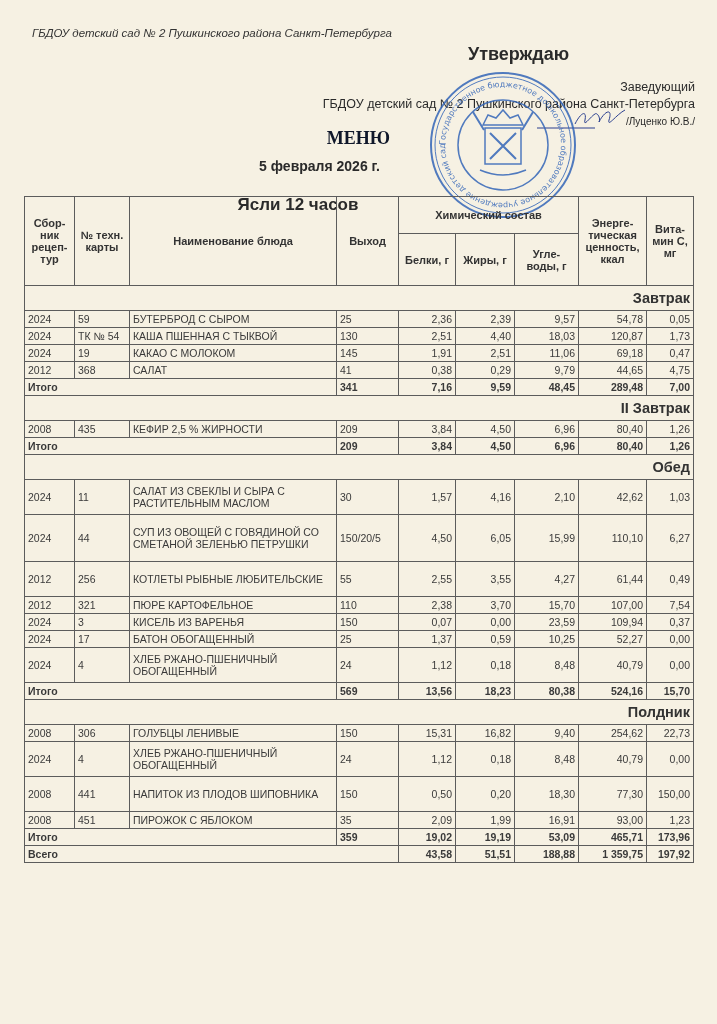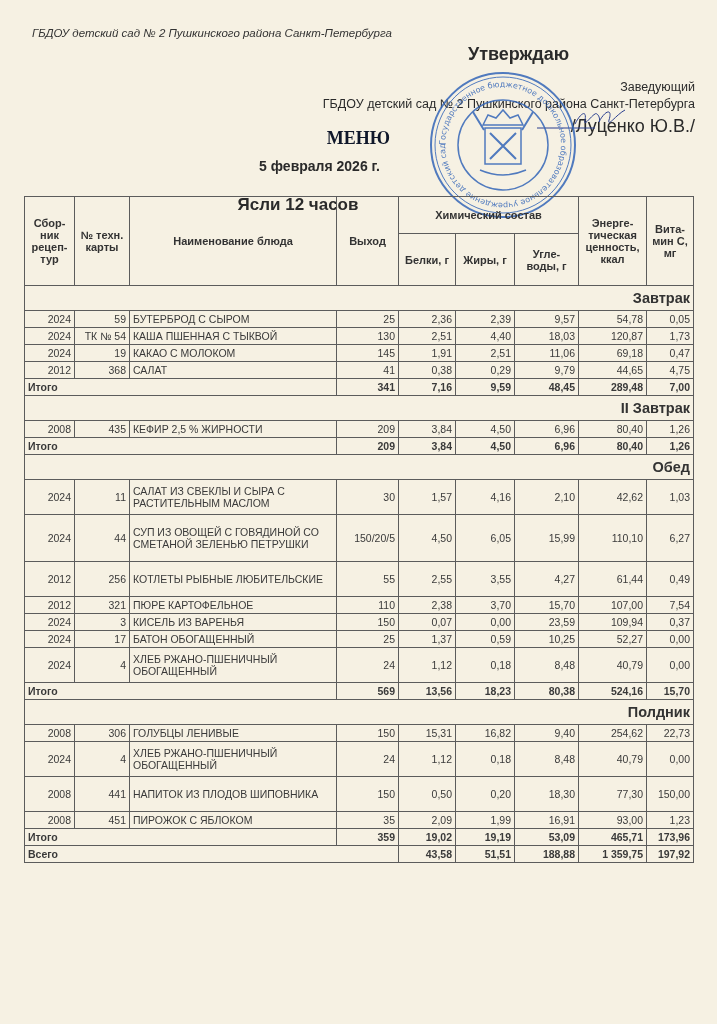--- a/index.html
+++ b/index.html
@@ -6,21 +6,21 @@
   body {
     width:717px; height:1024px; position:relative; overflow:hidden;
     background:#f6f1e3;
     font-family:"Liberation Sans", sans-serif; color:#2a2a2a;
   }
   .abs { position:absolute; }
   .org-top { left:32px; top:27px; font-size:11.5px; font-style:italic; color:#333; }
   .approve { left:468px; top:44px; font-size:18px; font-weight:bold; }
   .head-title { right:22px; top:80px; font-size:12.5px; text-align:right; }
   .head-org { right:22px; top:97px; font-size:12.5px; text-align:right; }
-  .head-sign { right:22px; top:116px; font-size:18px; text-align:center;padding-left:43px; }
+  .head-sign { right:22px; top:116px; font-size:10px; text-align:center;padding-left:43px; }
   .menu-title { left:0; width:717px; top:128px; text-align:center; font-family:"Liberation Serif", serif; font-weight:bold; font-size:18px; color:#0f172a; }
   .date { left:0; width:575px; top:158px; text-align:center; font-weight:bold; font-size:14px;margin-left:32px; }
   .group { left:0; width:596px; top:195px; text-align:center; font-weight:bold; font-size:17px; }
   .stamp { left:428px; top:70px; width:150px; height:150px; }
   .signature { left:535px; top:106px; width:110px; height:30px; }
 
   table.menu {
     position:absolute; left:24px; top:196px; width:669px;
     border-collapse:collapse; table-layout:fixed;
     font-size:10.5px; color:#3a3a3a;
@@ -29,21 +29,21 @@
     border:1px solid #5c5c5c; padding:0 3px; line-height:12px;
     overflow:hidden;
   }
   table.menu th { font-weight:bold; font-size:11px; color:#333; text-align:center; }
   .hdr-a th { height:36px; }
   .hdr-b th { height:51px; }
   .section td { text-align:right; font-weight:bold; font-size:14.5px; height:24px; color:#333; }
   .row td { height:16px; }
   .row2 td { height:34px; }
   .row3 td { height:46px; }
-  .c { text-align:right; }
+  .c { text-align:left; }
   .r { text-align:right; }
   .l { text-align:left; }
   .tot td { height:16px; font-weight:bold; }
   .tot td.lbl { font-weight:bold; }
 </style>
 </head>
 <body>
 
 <div class="abs org-top">ГБДОУ детский сад № 2 Пушкинского района Санкт-Петербурга</div>
 <div class="abs approve">Утверждаю</div>

